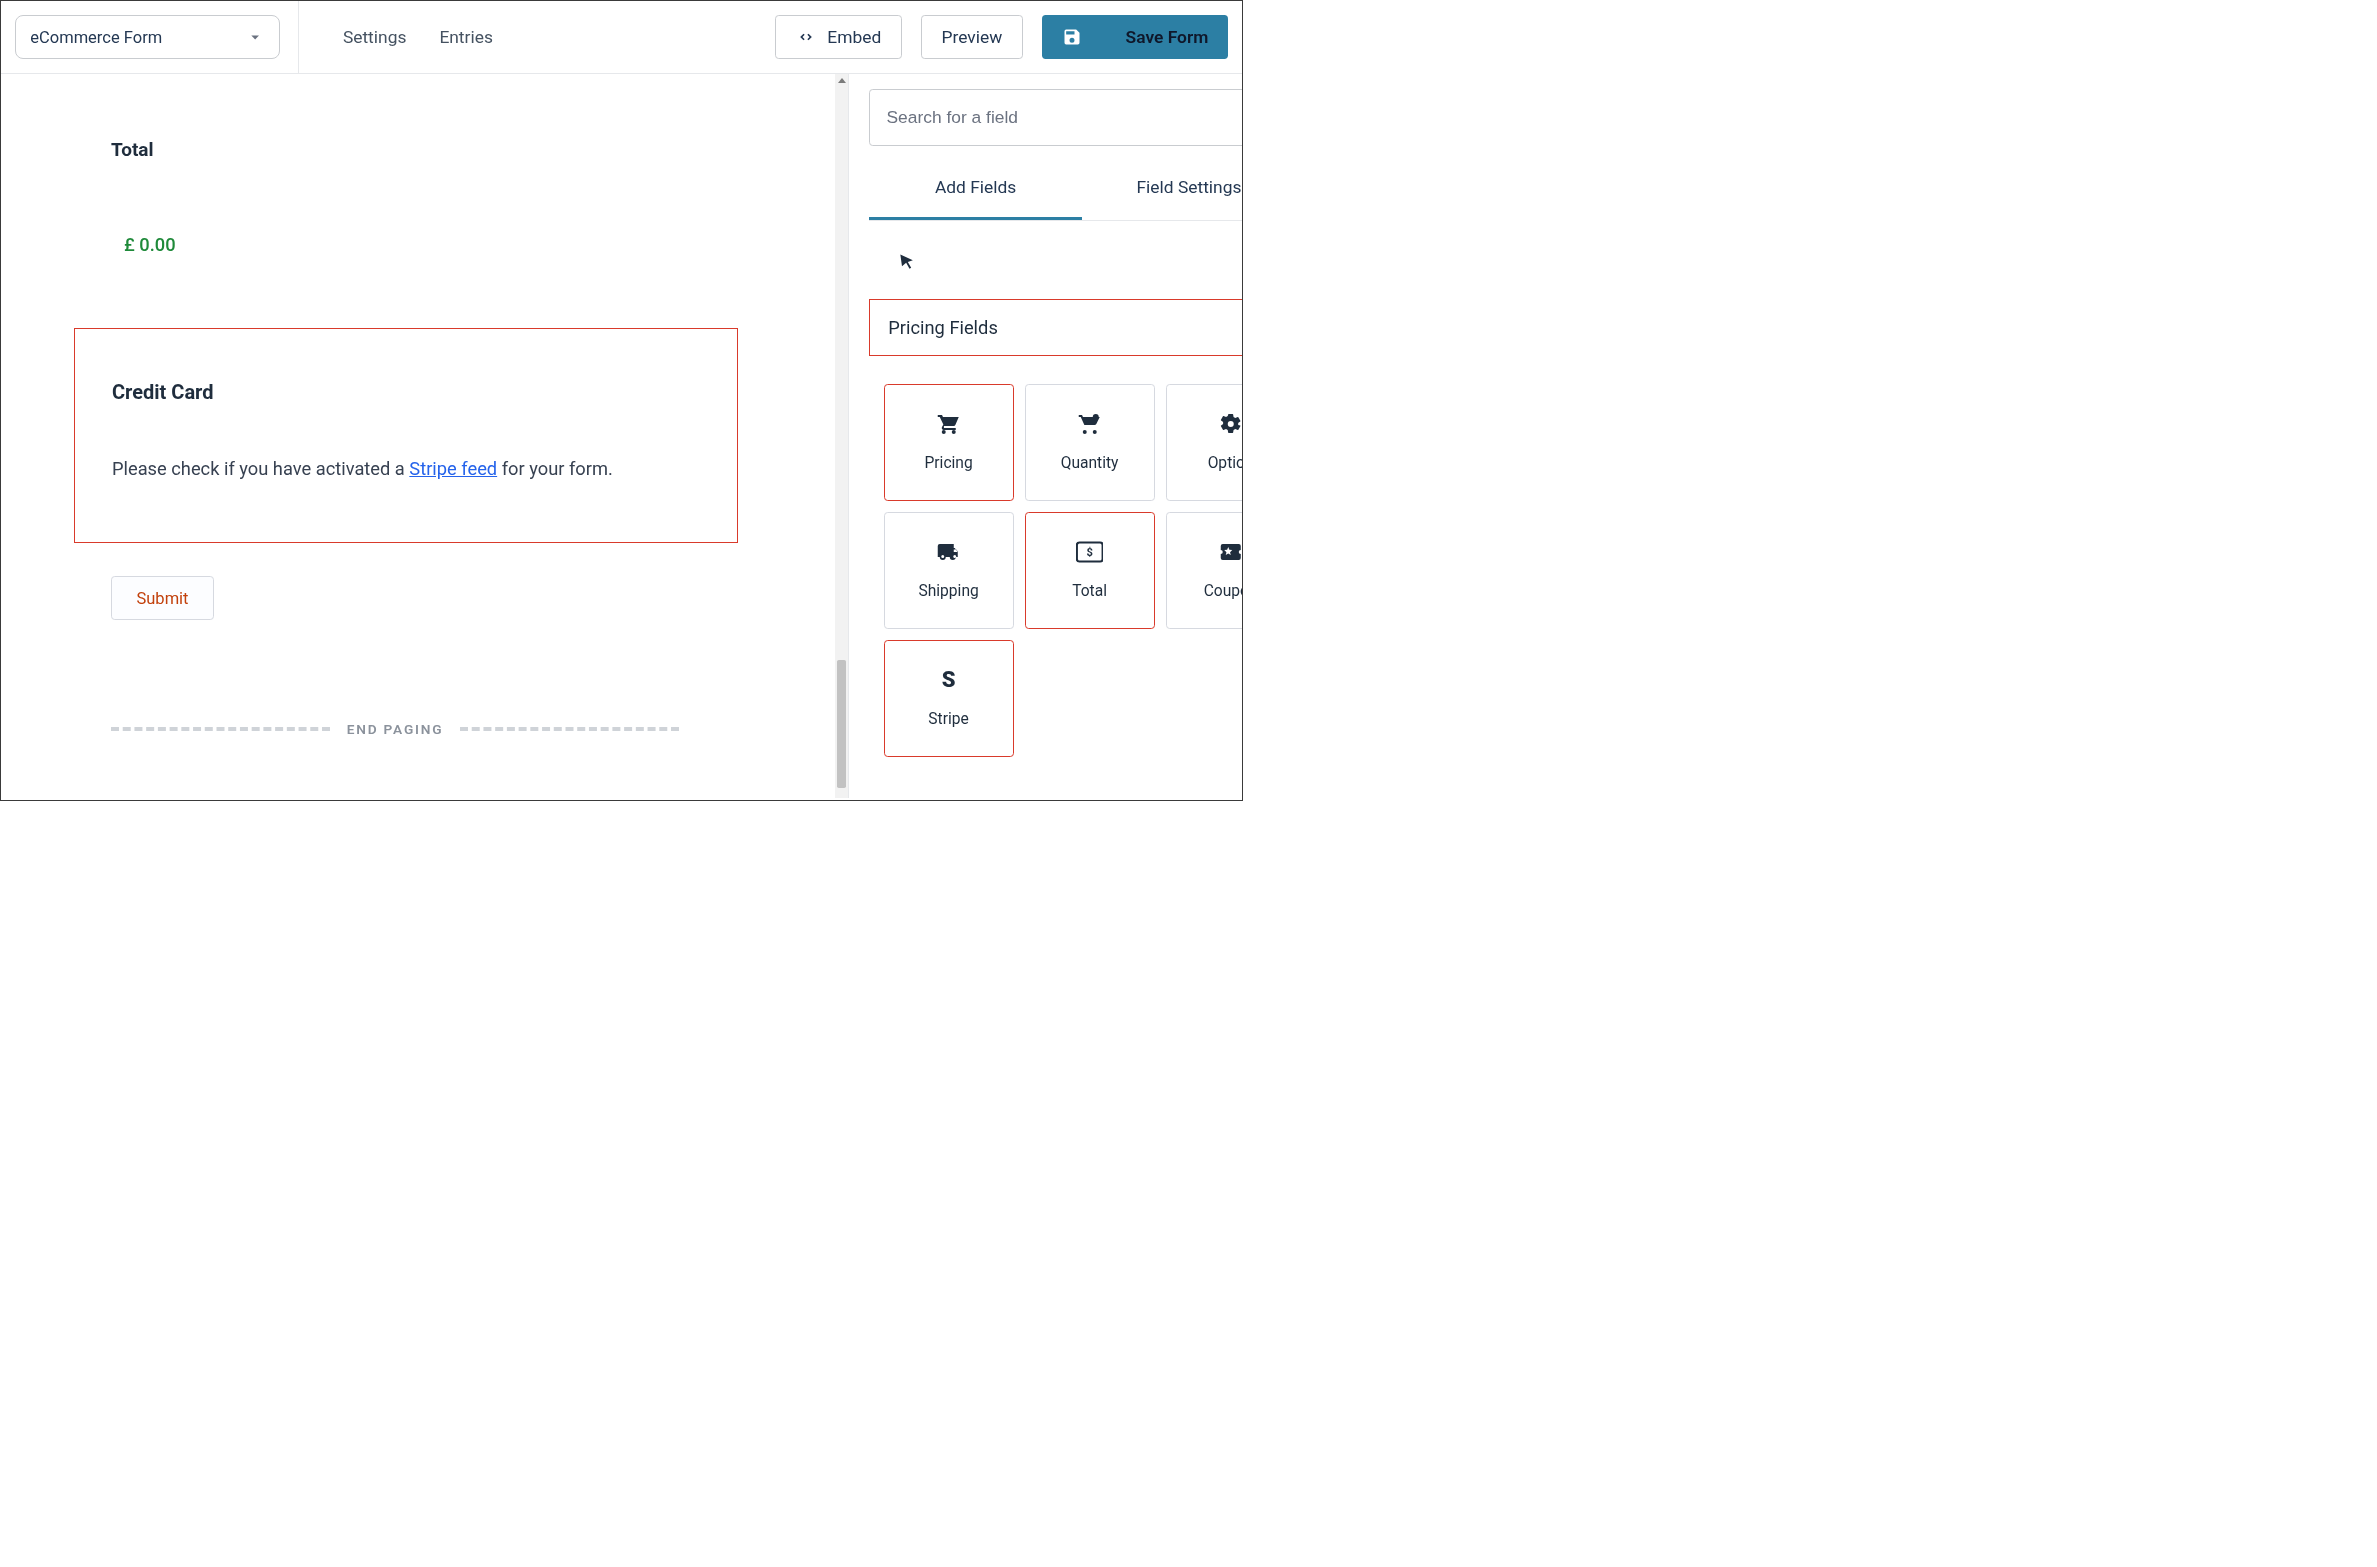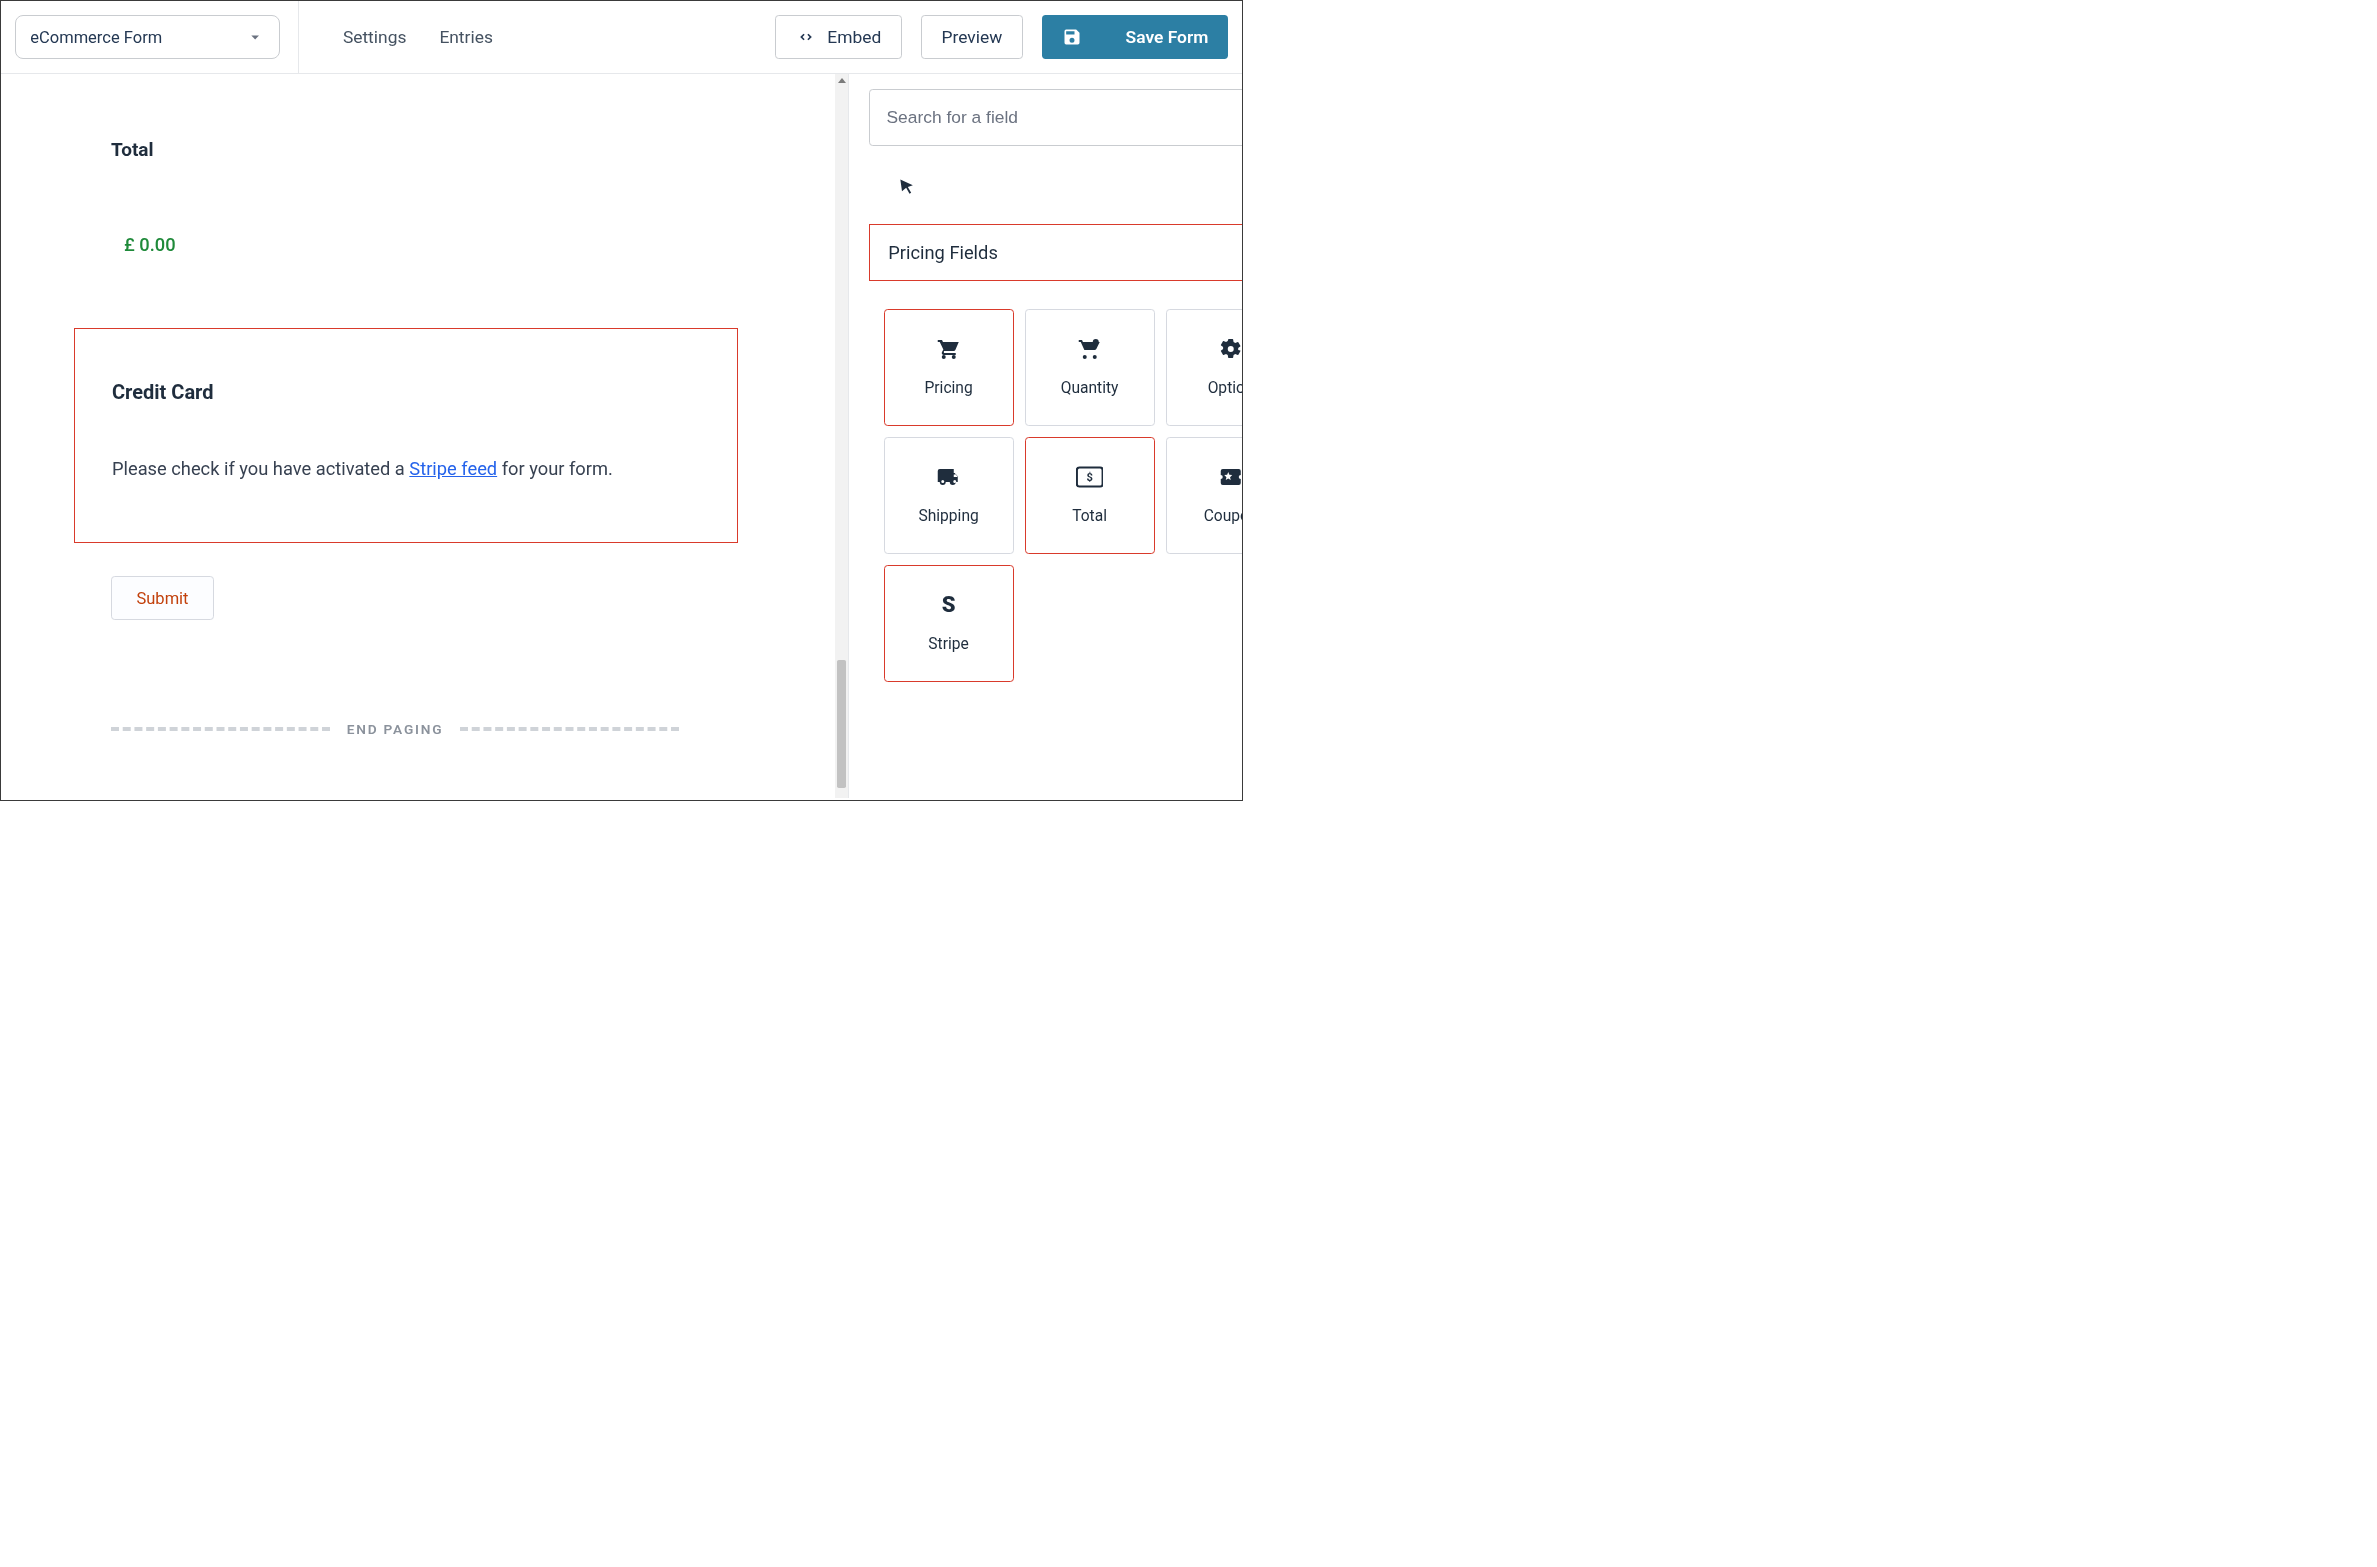--- a/index.html
+++ b/index.html
@@ -61,21 +61,21 @@
     gap: 11px;
     cursor: pointer;
   }
   .btn-outline {
     border: 0.9px solid #c9ccd0;
     background: #fff;
     color: #243853;
   }
   .btn-primary {
     background: #2c7fa4;
-    color: #ffffff;
+    color: #0f172a;
     border: none;
     font-weight: 600;
     gap: 44px;
   }
   .btn svg { width: 20px; height: 20px; }
   .btn-outline svg { fill: #243853; }
   .btn-primary svg { fill: #fff; }
 
   
   .main {
@@ -351,20 +351,24 @@
   <div class="sidebar">
     <div style="display:flex; flex:1;">
     <div class="sidebar-inner">
       <div class="search">
         <input type="text" placeholder="Search for a field" style="">
         <svg viewBox="0 0 24 24">
               <path d="M15.5 14h-.79l-.28-.27A6.47 6.47 0 0 0 16 9.5 6.5 6.5 0 1 0 9.5 16a6.47 6.47 0 0 0 4.23-1.57l.27.28v.79l5 5L20.5 19l-5-5zm-6 0A4.5 4.5 0 1 1 14 9.5 4.5 4.5 0 0 1 9.5 14z"></path>
             </svg>
       </div>
 
+      <div class="side-tabs">
+        <div class="side-tab active">Add Fields</div>
+        <div class="side-tab">Field Settings</div>
+      </div>
 
       <div class="helper">
         <svg viewBox="0 0 24 24">
               <path d="M4 3l15 7-6 2 4 7-2 1-4-7-5 4z"></path>
             </svg>
       </div>
 
       <div class="section-header">
         <span>Pricing Fields</span>
         <svg viewBox="0 0 24 24">

